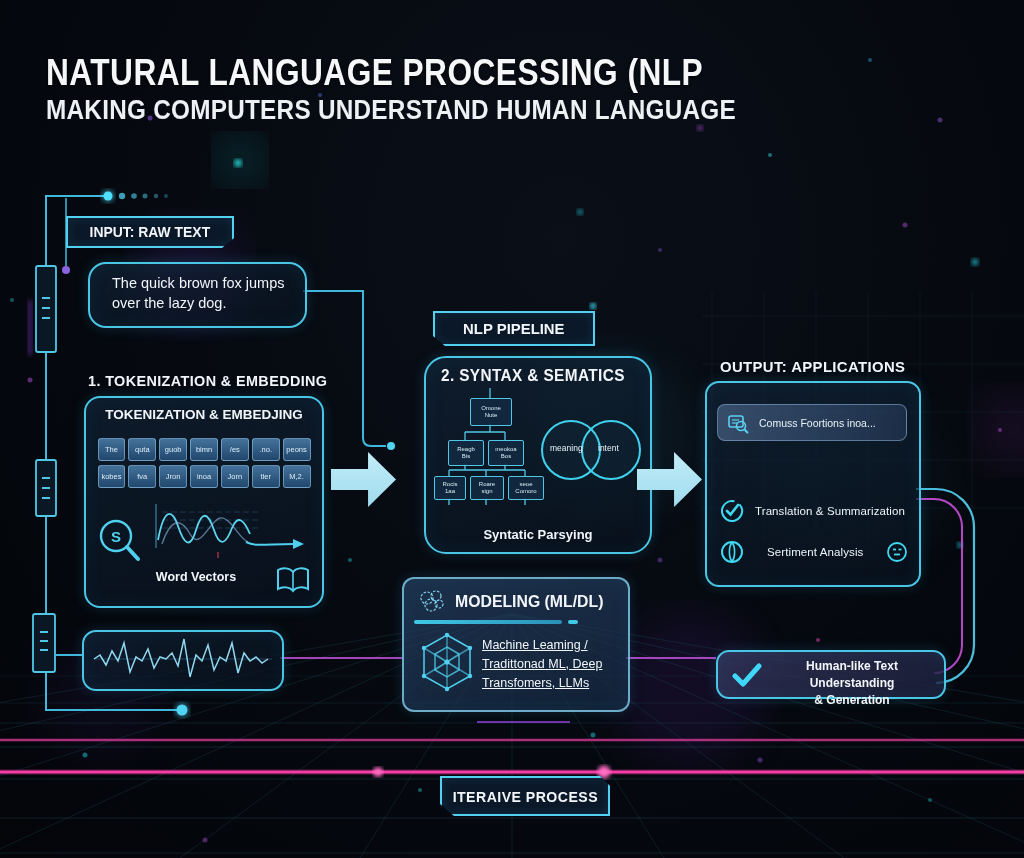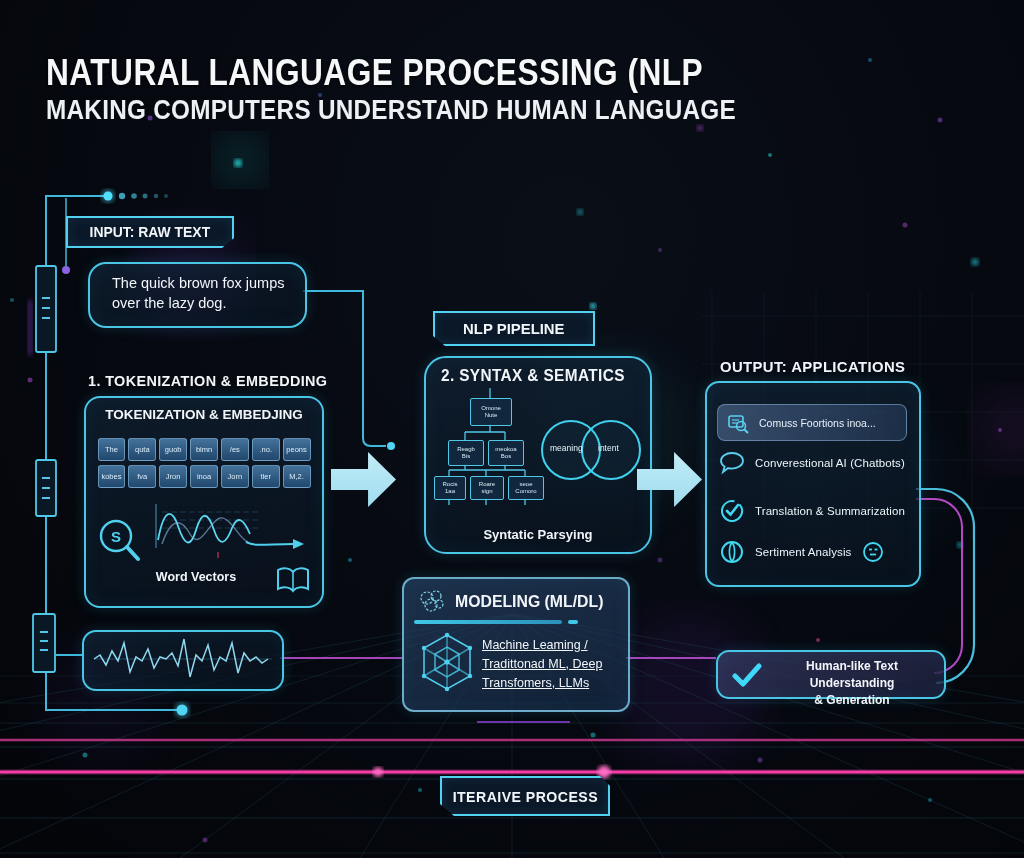--- a/index.html
+++ b/index.html
@@ -317,36 +317,30 @@
       <svg width="24" height="24" viewBox="0 0 24 24">
         <rect x="3" y="5" width="14" height="11" rx="2" fill="none" stroke="#5ad0f0" stroke-width="1.6"></rect>
         <line x1="6" y1="9" x2="13" y2="9" stroke="#5ad0f0" stroke-width="1.2"></line>
         <line x1="6" y1="12" x2="11" y2="12" stroke="#5ad0f0" stroke-width="1.2"></line>
         <circle cx="15" cy="15" r="4.5" fill="none" stroke="#5ad0f0" stroke-width="1.6"></circle>
         <line x1="18.2" y1="18.2" x2="22" y2="22" stroke="#5ad0f0" stroke-width="2"></line>
       </svg>
       <span style="font-size:10.5px;color:#e9f1f9;">Comuss Foortions inoa...</span>
     </div>
 
-    <div class="abs" style="left:12px;top:68px;width:190px;display:flex;align-items:center;gap:10px;">
-      <svg width="26" height="24" viewBox="0 0 26 24">
-        <path d="M13,2 C19,2 24,5.4 24,9.8 C24,14.2 19,17.6 13,17.6 C11.6,17.6 10.3,17.4 9.1,17.1 L4,21 L5.6,15.6 C3.4,14.2 2,12.1 2,9.8 C2,5.4 7,2 13,2 Z" fill="none" stroke="#5ad0f0" stroke-width="1.8"></path>
-      </svg>
-      <span class="out-row-label">Converestional AI (Chatbots)</span>
-    </div>
 
     <div class="abs" style="left:12px;top:115px;width:190px;display:flex;align-items:center;gap:10px;">
       <svg width="26" height="26" viewBox="0 0 26 26">
         <circle cx="13" cy="13" r="10" fill="none" stroke="#3fd8f0" stroke-width="2" stroke-dasharray="44 6" transform="rotate(30 13 13)"></circle>
         <path d="M8,13 L11.5,16.5 L19,7" fill="none" stroke="#3fd8f0" stroke-width="2.6" stroke-linecap="round"></path>
       </svg>
       <span class="out-row-label">Translation &amp; Summarization</span>
     </div>
 
-    <div class="abs" style="left:12px;top:156px;width:196px;display:flex;align-items:center;gap:10px;">
+    <div class="abs" style="left:12px;top:156px;width:196px;display:flex;align-items:center;gap:22px;">
       <svg width="26" height="26" viewBox="0 0 26 26">
         <circle cx="13" cy="13" r="10" fill="none" stroke="#3fd8f0" stroke-width="2"></circle>
         <path d="M13,3 C9.5,8 9.5,18 13,23 M13,3 C16.5,8 16.5,18 13,23" fill="none" stroke="#3fd8f0" stroke-width="1.6"></path>
       </svg>
       <span class="out-row-label">Sertiment Analysis</span>
       <svg width="24" height="24" viewBox="0 0 24 24">
         <circle cx="12" cy="12" r="9" fill="none" stroke="#3fd8f0" stroke-width="1.8"></circle>
         <line x1="8" y1="9.5" x2="11" y2="9.5" stroke="#3fd8f0" stroke-width="1.8"></line>
         <line x1="13.5" y1="9.5" x2="16.5" y2="9.5" stroke="#3fd8f0" stroke-width="1.8"></line>
         <line x1="9" y1="14.5" x2="15" y2="14.5" stroke="#3fd8f0" stroke-width="1.8"></line>

